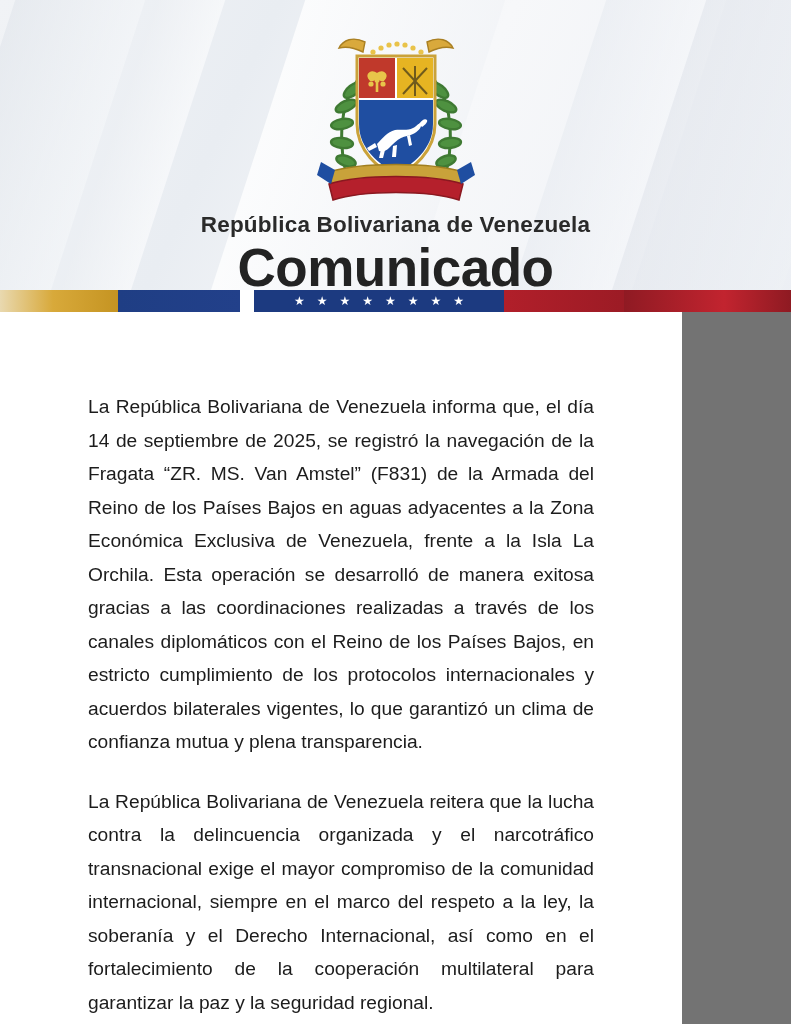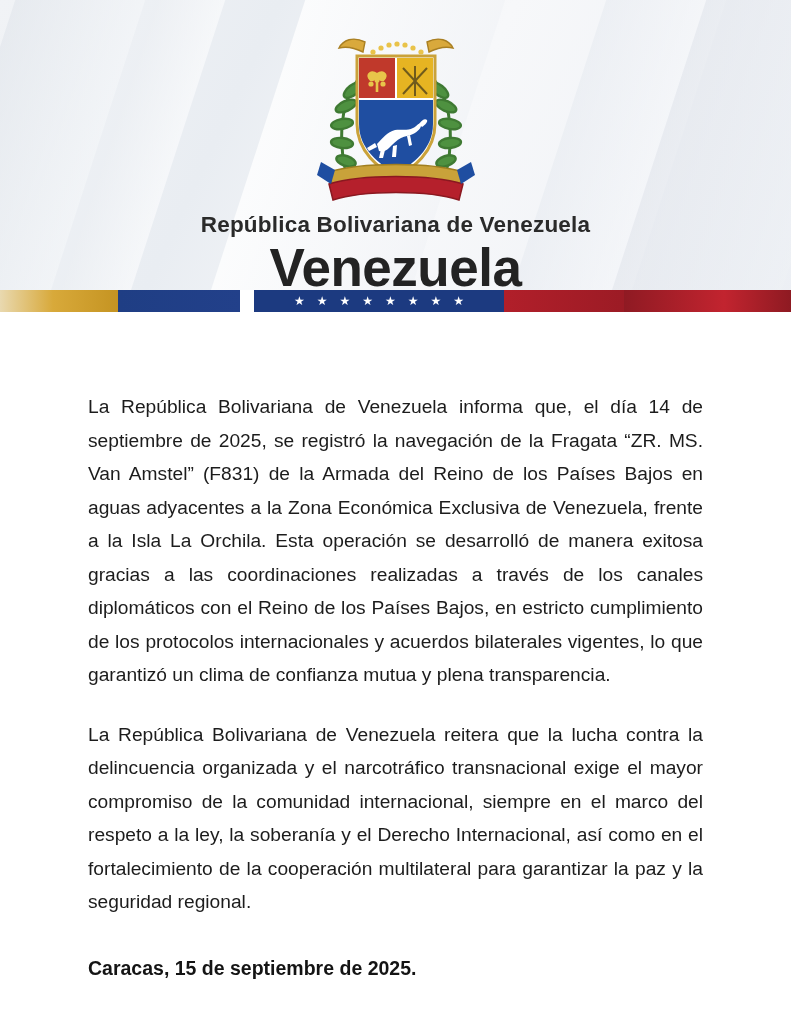--- a/index.html
+++ b/index.html
@@ -108,21 +108,21 @@
     gap: 12px;
     color: #fff;
     font-size: 12px;
   }
 
   
   .body-wrap {
     position: absolute;
     top: 312px;
     left: 0;
-    width: 791px;
+    width: 682px;
     height: 712px;
     background: #ffffff;
     box-sizing: border-box;
     padding: 78px 88px 0 88px;
   }
   p.para {
     margin: 0 0 26px 0;
     font-size: 19.2px;
     line-height: 33.5px;
     text-align: justify;
@@ -216,21 +216,21 @@
       <g>
         <path d="M38 160 C70 150 140 150 172 160 L168 176 C138 166 72 166 42 176 Z" fill="#c9a23a" stroke="#a07e1f" stroke-width="1.5"></path>
         <path d="M38 172 C70 162 140 162 172 172 L168 188 C138 178 72 178 42 188 Z" fill="#b5202c" stroke="#8a1820" stroke-width="1.5"></path>
         <path d="M30 150 L44 158 L40 172 L26 163 Z" fill="#1f4ea1"></path>
         <path d="M180 150 L166 158 L170 172 L184 163 Z" fill="#1f4ea1"></path>
       </g>
     </svg>
 
     <div class="title-block">
       <p class="country-line">República Bolivariana de Venezuela</p>
-      <h1 class="doc-title">Venezuela</h1>
+      <h1 class="doc-title">Comunicado</h1>
     </div>
 
     <div class="rule">
       <div class="seg yellow"></div>
       <div class="seg blue1"></div>
       <div class="seg white"></div>
       <div class="seg stars">
         <div class="stars-row">
           <span>★</span>
           <span>★</span>

